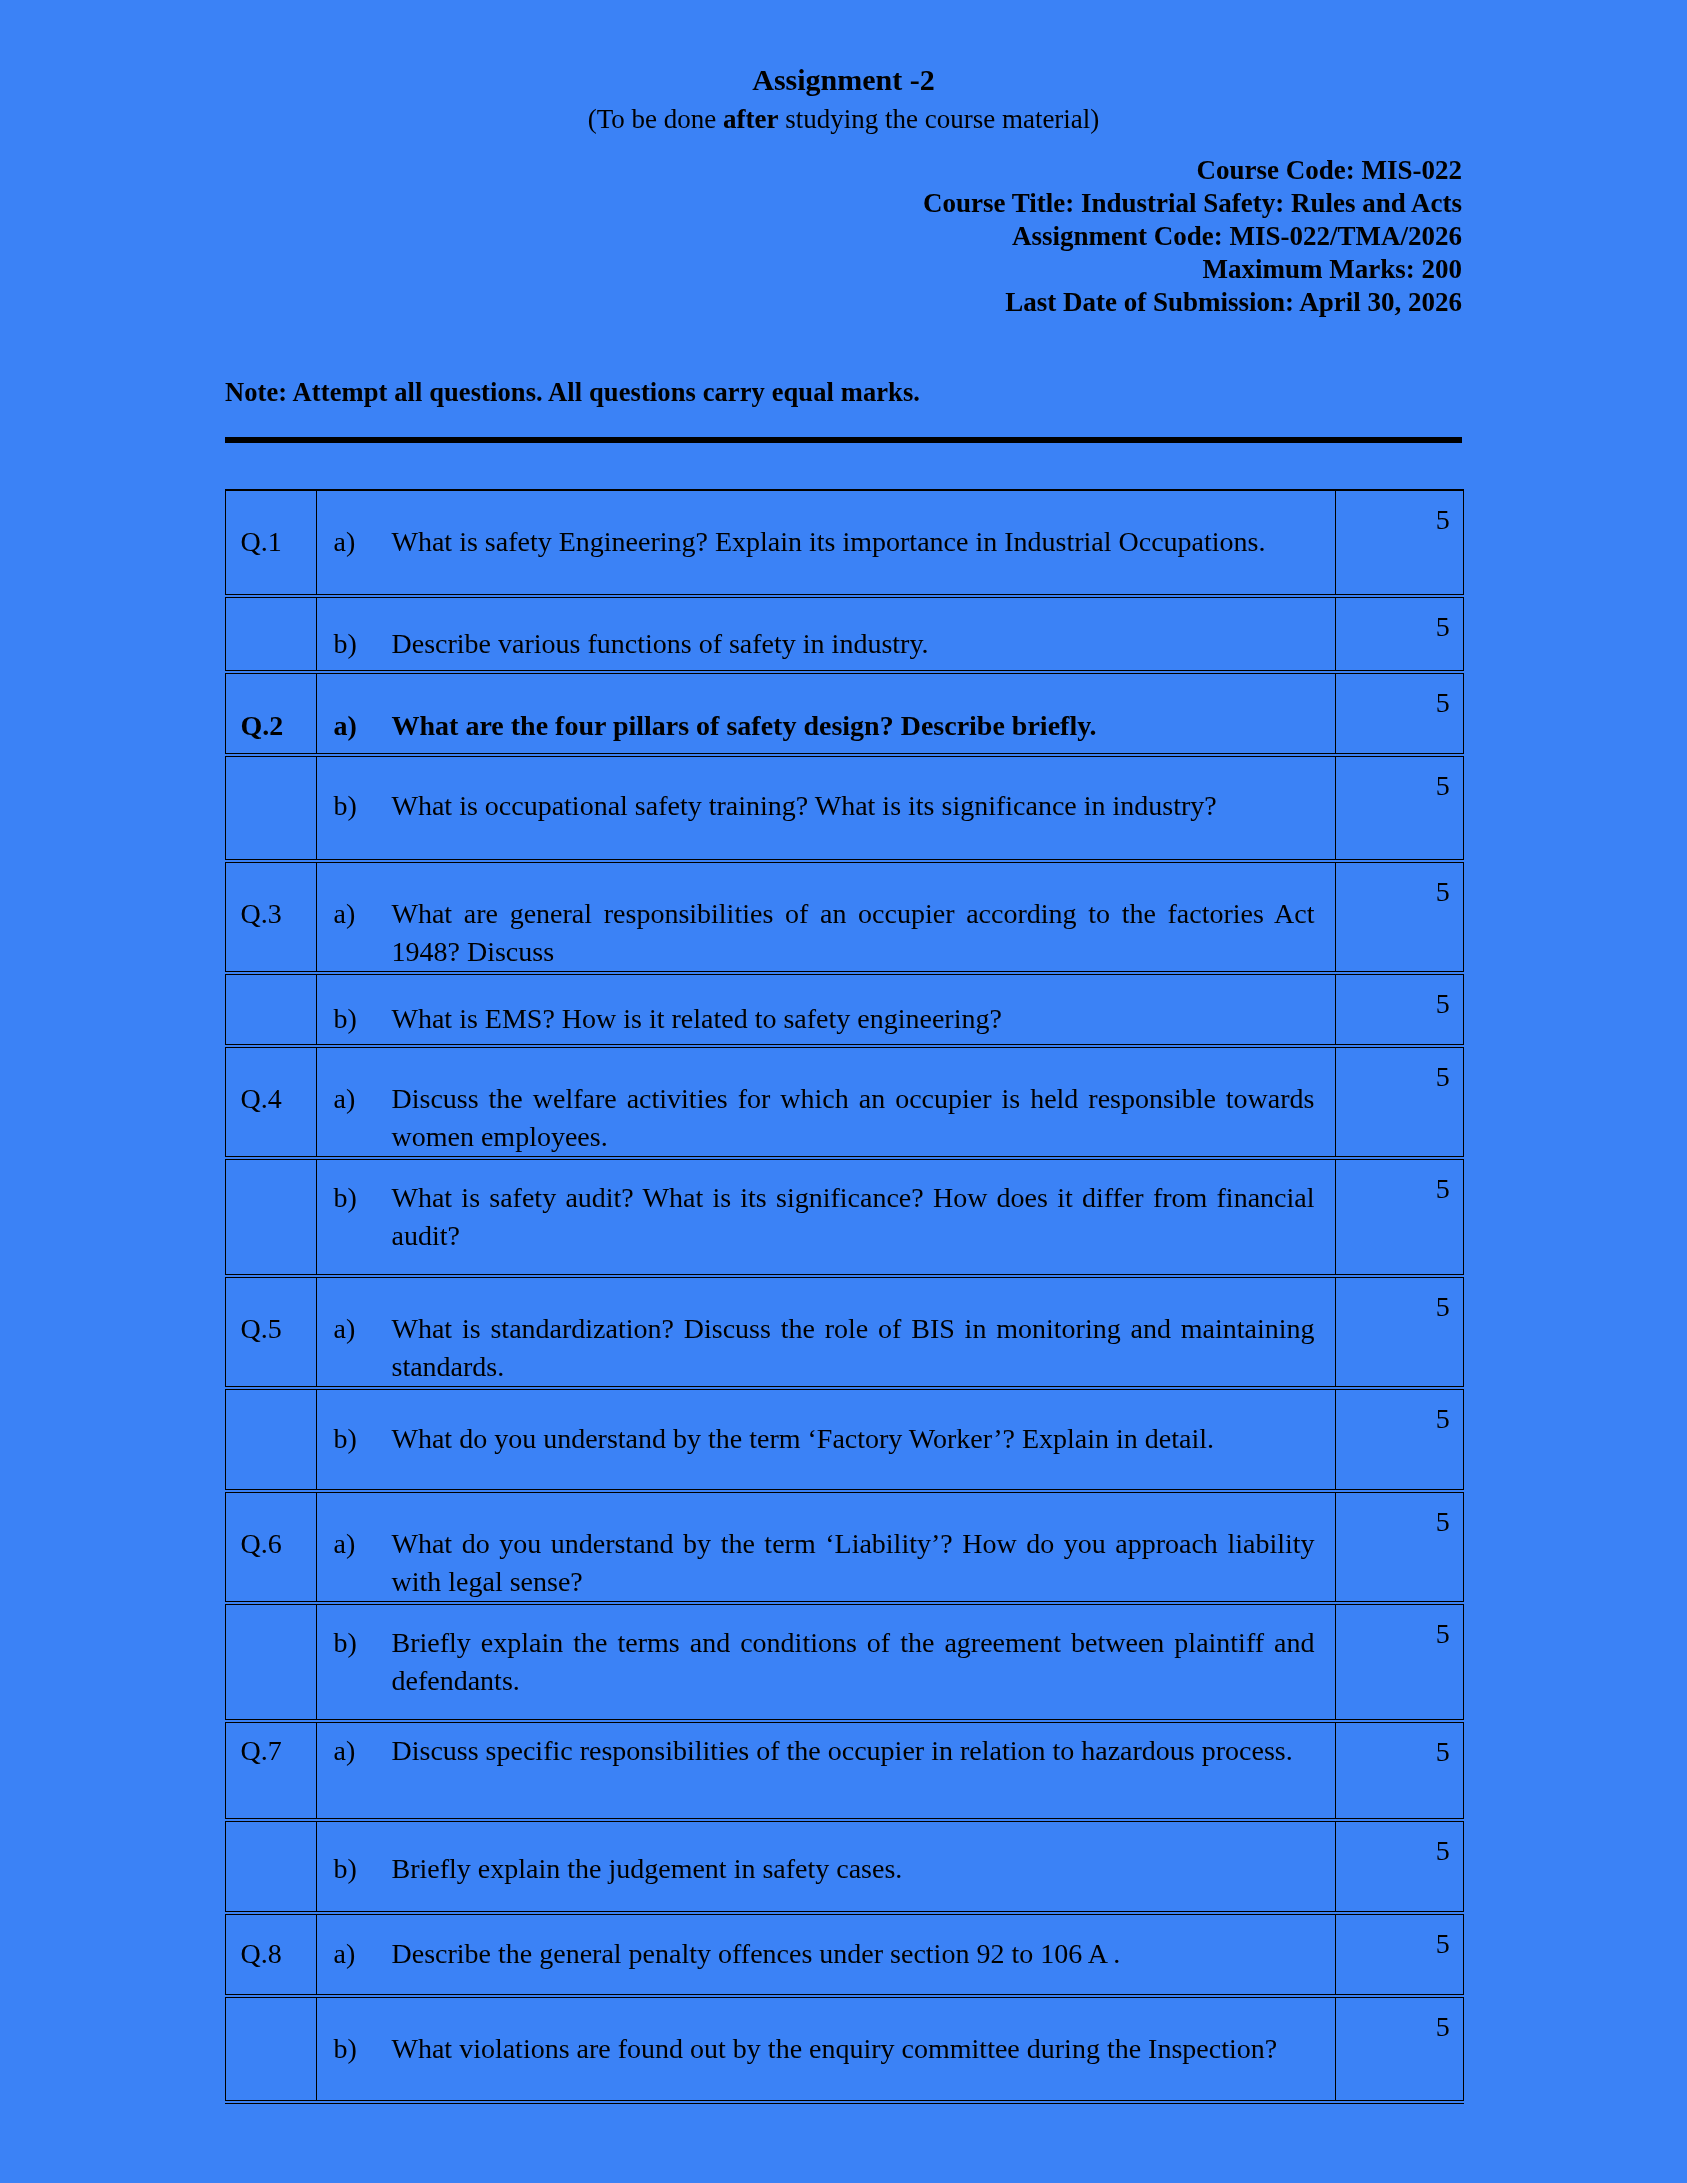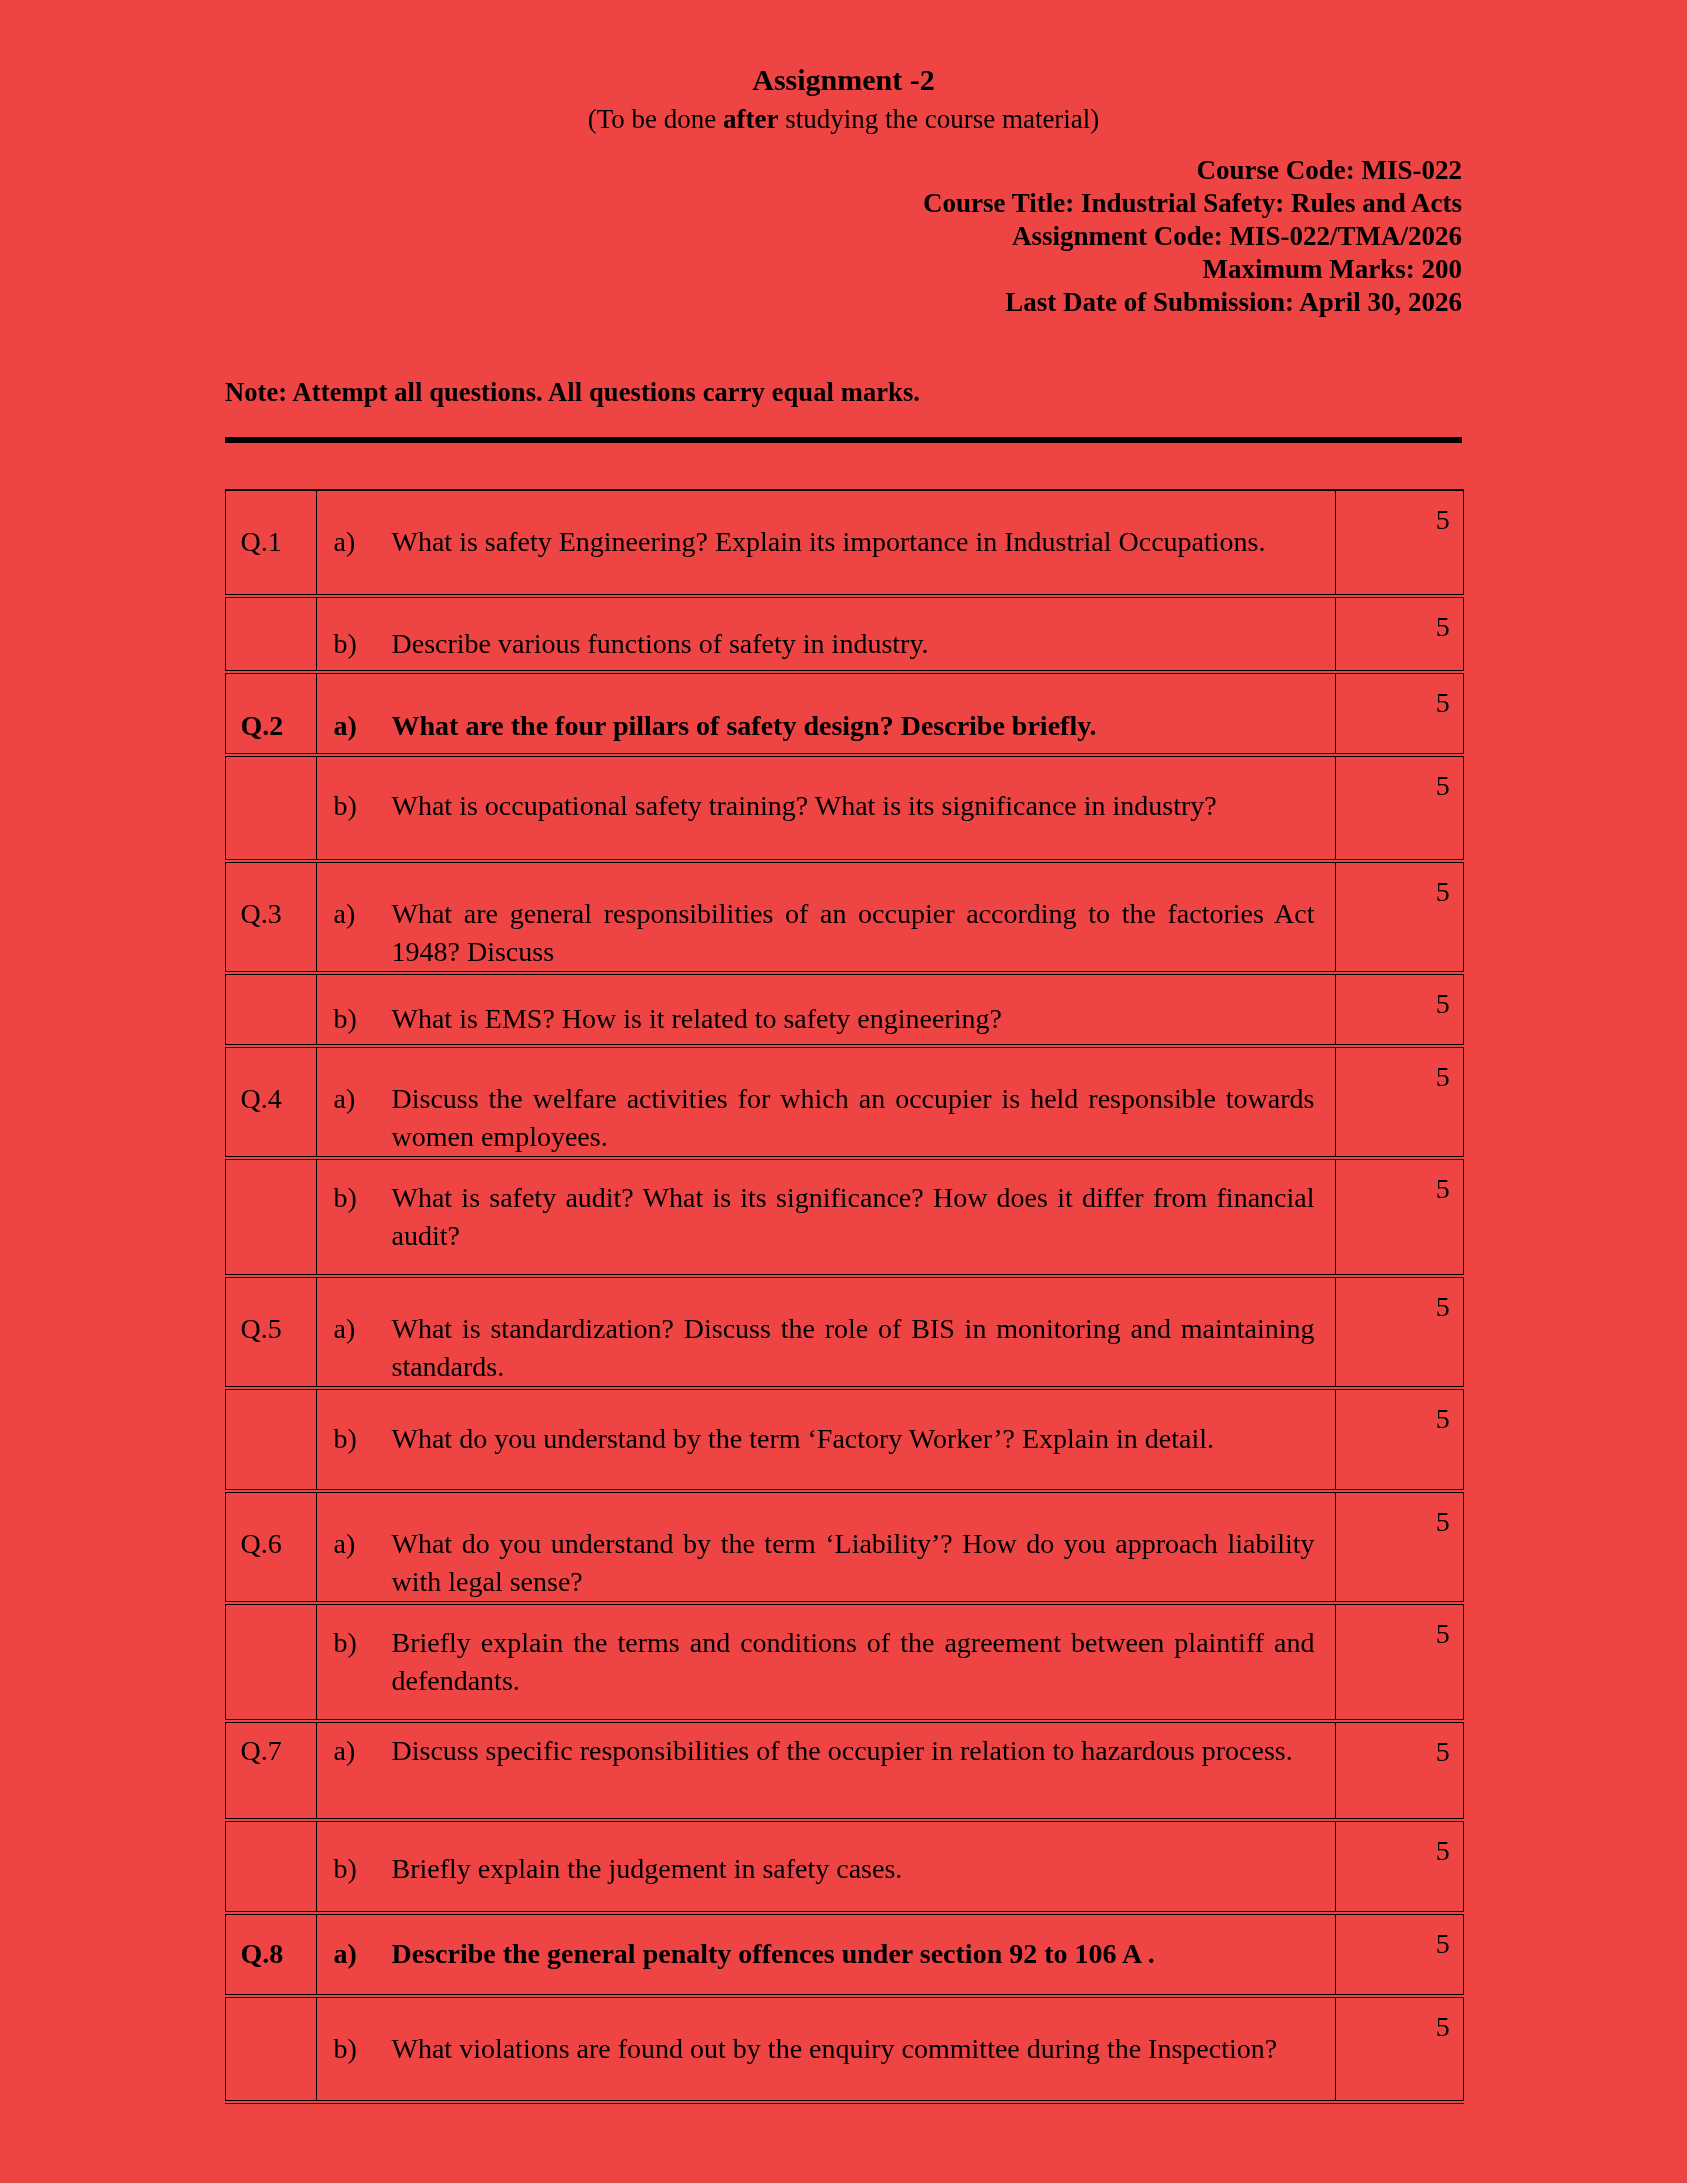--- a/index.html
+++ b/index.html
@@ -5,21 +5,21 @@
   * { box-sizing: border-box; margin: 0; padding: 0; }
   html, body { background: #ffffff; }
   body {
     font-family: "Liberation Serif", "DejaVu Serif", serif;
     color: #000;
     width: 1687px;
   }
   .page {
     width: 1687px;
     height: 2183px;
-    background: #ef4444;
+    background: #3b82f6;
     padding: 63px 225px 0 225px;
     position: relative;
     overflow: hidden;
   }
   .title {
     text-align: center;
     font-size: 30px;
     font-weight: bold;
     line-height: 1.15;
   }
@@ -79,21 +79,21 @@
     width: 923px;
     max-width: 923px;
     text-align: justify;
     line-height: 38px;
   }
   .sub, .qno, .marks { line-height: 38px; }
   
   tr.pt22 > .qno, tr.pt22 > .qcell { padding-top: 9px; }
   tr.pt25 > .qno, tr.pt25 > .qcell { padding-top: 32px; }
   tr.pt28 > .qno, tr.pt28 > .qcell { padding-top: 18.5px; }
-  tr.pt30 > .qno, tr.pt30 > .qcell { padding-top: 20px; font-weight: bold; }
+  tr.pt30 > .qno, tr.pt30 > .qcell { padding-top: 20px; }
   tr.pt35 > .qno, tr.pt35 > .qcell { padding-top: 33px; font-weight: bold; }
   tr.pt38 > .qno, tr.pt38 > .qcell { padding-top: 25px; }
   tr.pt40 > .qno, tr.pt40 > .qcell { padding-top: 26.5px; }
   tr.pt42 > .qno, tr.pt42 > .qcell { padding-top: 28px; }
   tr.pt45 > .qno, tr.pt45 > .qcell { padding-top: 30px; }
 </style>
 </head>
 <body>
 
 <div class="page">

